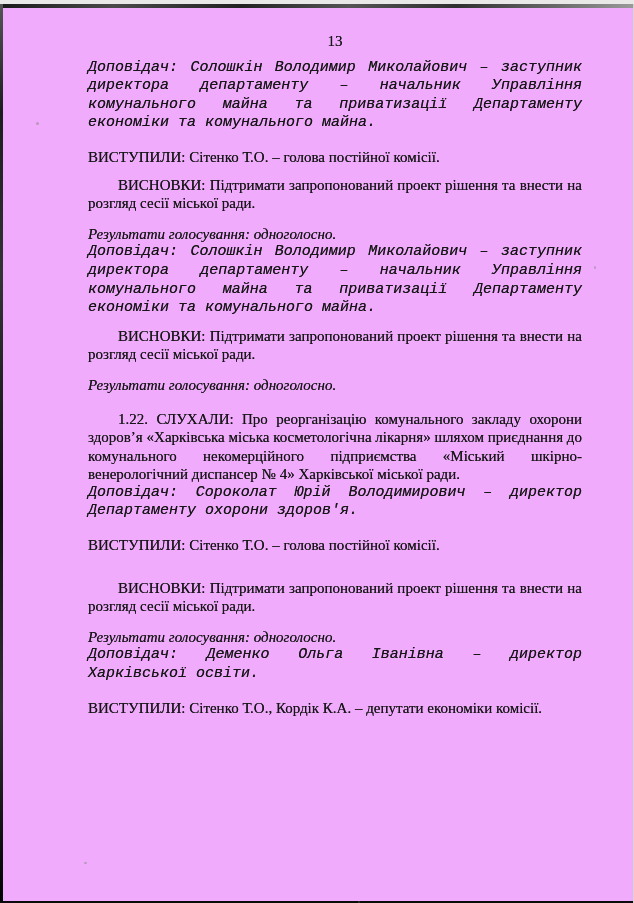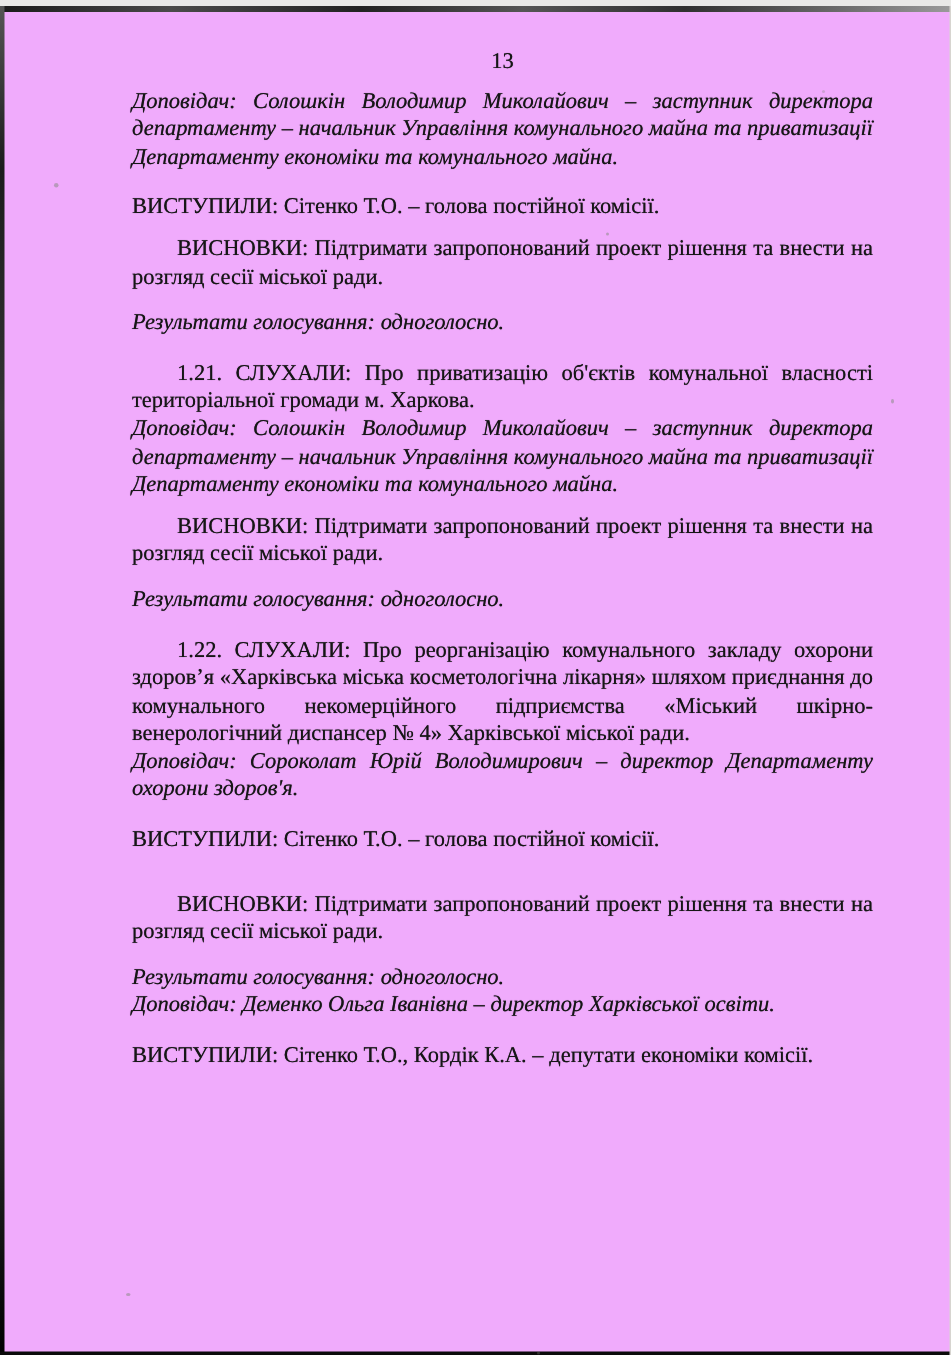--- a/index.html
+++ b/index.html
@@ -56,21 +56,21 @@
     display: block;
     text-align: center;
     margin: 0 0 8px 0;
   }
   .para {
     margin: 0;
     text-align: justify;
   }
   .para.italic { font-style: italic; }
   .para.indent { text-indent: 30px; }
-  .sp-none   { margin-top: 0; }
+  .sp-none   { margin-top: 0; font-family: Liberation Mono, monospace; }
   .sp-tight  { margin-top: 5px; }
   .sp-small  { margin-top: 9px; }
   .sp-normal { margin-top: 12px; }
   .sp-large  { margin-top: 15px; }
   .sp-xlarge { margin-top: 24px; }
 </style>
 </head>
 <body>
 
 <div class="page">
@@ -86,21 +86,20 @@
   <div class="speck s5"></div>
   <div class="speck s6"></div>
 
   <div class="content">
     <span class="page-number">13</span>
     <div id="doc-body">
         <p class="para italic sp-none">Доповідач: Солошкін Володимир Миколайович – заступник директора департаменту – начальник Управління комунального майна та приватизації Департаменту економіки та комунального майна.</p>
         <p class="para sp-large">ВИСТУПИЛИ: Сітенко Т.О. – голова постійної комісії.</p>
         <p class="para indent sp-small">ВИСНОВКИ: Підтримати запропонований проект рішення та внести на розгляд сесії міської ради.</p>
         <p class="para italic sp-normal">Результати голосування: одноголосно.</p>
-        <p class="para indent sp-large">1.21. СЛУХАЛИ: Про приватизацію об'єктів комунальної власності територіальної громади м. Харкова.</p>
         <p class="para italic sp-none">Доповідач: Солошкін Володимир Миколайович – заступник директора департаменту – начальник Управління комунального майна та приватизації Департаменту економіки та комунального майна.</p>
         <p class="para indent sp-small">ВИСНОВКИ: Підтримати запропонований проект рішення та внести на розгляд сесії міської ради.</p>
         <p class="para italic sp-normal">Результати голосування: одноголосно.</p>
         <p class="para indent sp-large">1.22. СЛУХАЛИ: Про реорганізацію комунального закладу охорони здоров’я «Харківська міська косметологічна лікарня» шляхом приєднання до комунального некомерційного підприємства «Міський шкірно-венерологічний диспансер № 4» Харківської міської ради.</p>
         <p class="para italic sp-none">Доповідач: Сороколат Юрій Володимирович – директор Департаменту охорони здоров'я.</p>
         <p class="para sp-large">ВИСТУПИЛИ: Сітенко Т.О. – голова постійної комісії.</p>
         <p class="para indent sp-xlarge">ВИСНОВКИ: Підтримати запропонований проект рішення та внести на розгляд сесії міської ради.</p>
         <p class="para italic sp-normal">Результати голосування: одноголосно.</p>
         <p class="para italic sp-none">Доповідач: Деменко Ольга Іванівна – директор Харківської освіти.</p>
         <p class="para sp-large">ВИСТУПИЛИ: Сітенко Т.О., Кордік К.А. – депутати економіки комісії.</p>

